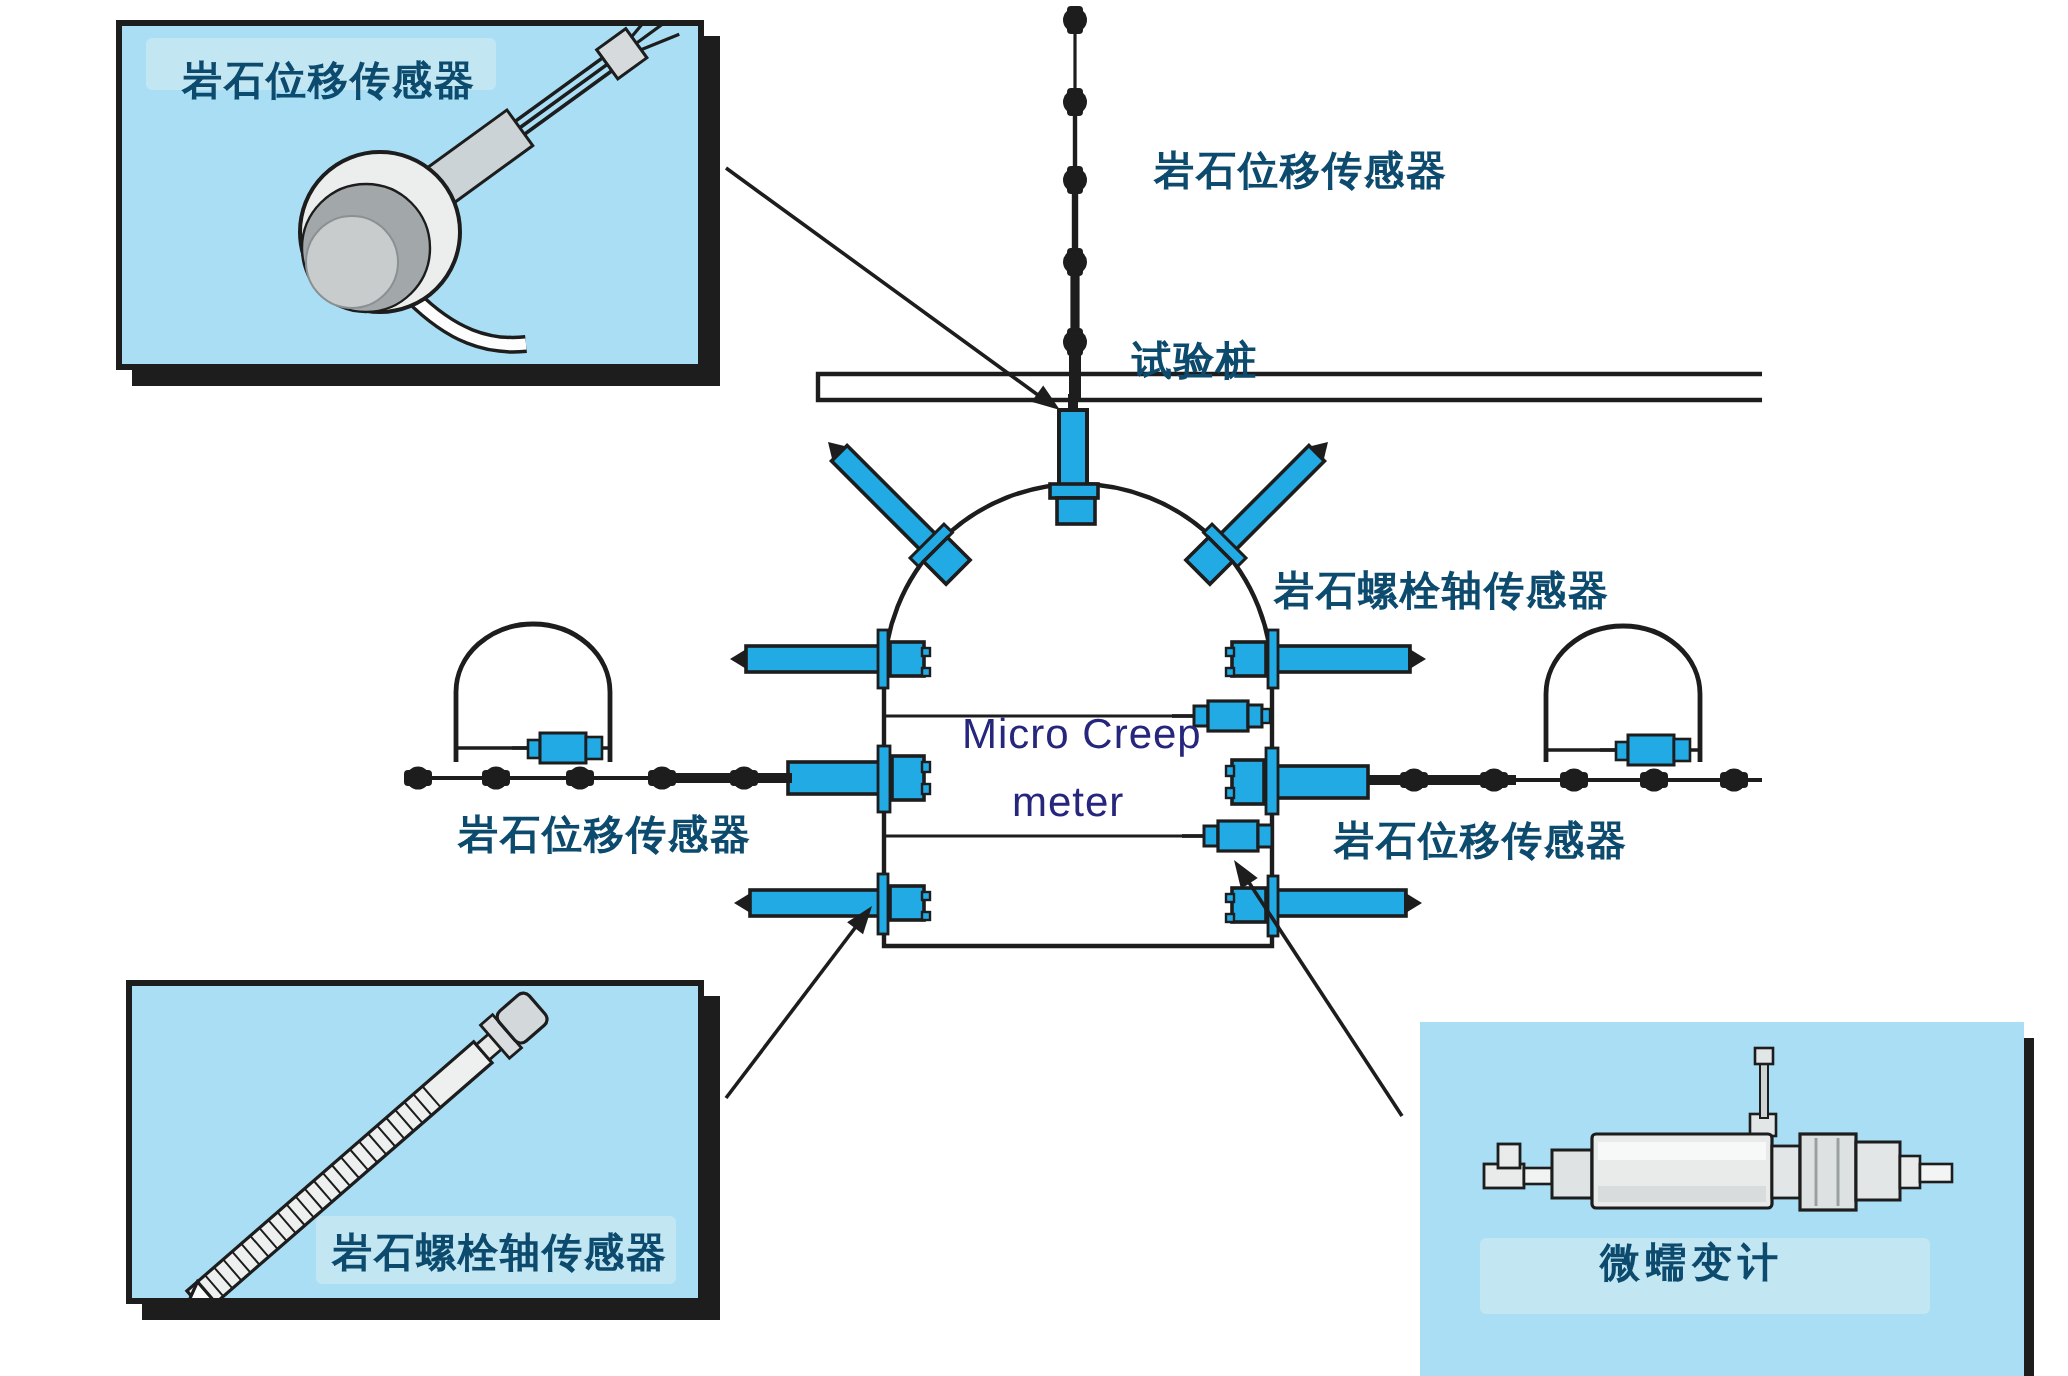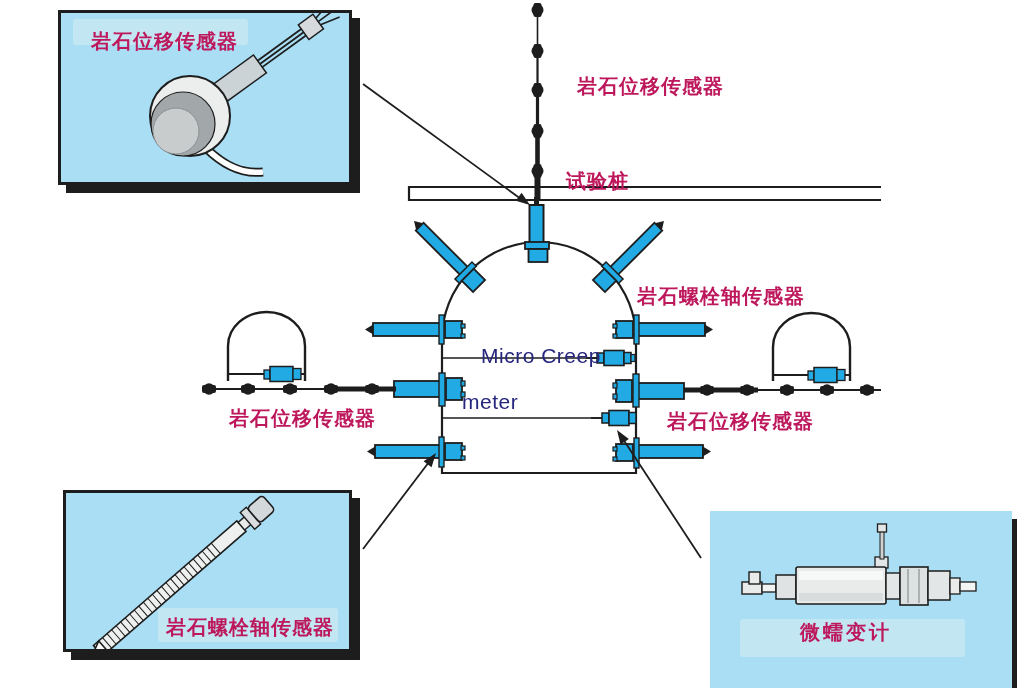--- a/index.html
+++ b/index.html
@@ -5,21 +5,21 @@
   html,body{margin:0;padding:0;}
   body{
     width:1034px;height:688px;position:relative;overflow:hidden;
     background:#ffffff;
     font-family:"Liberation Sans","DejaVu Sans",sans-serif;
   }
   .canvas{position:absolute;left:0;top:0;width:1034px;height:688px;}
   svg{display:block;}
   .mainsvg{position:absolute;left:0;top:0;}
   .label{
-    position:absolute;font-size:20px;font-weight:bold;color:#be185d;
+    position:absolute;font-size:20px;font-weight:bold;color:#0c4a6e;
     white-space:nowrap;letter-spacing:1px;line-height:1.1;
   }
   .creep-label{
     position:absolute;font-size:21px;font-weight:500;color:#26267d;
     white-space:nowrap;letter-spacing:.5px;
   }
   .inset{position:absolute;background:#a9def5;}
   .inset.bordered{border:3px solid #1d1d1d;box-shadow:8px 8px 0 0 #1d1d1d;}
   .inset.shadow-only{box-shadow:5px 8px 0 0 #1d1d1d;margin-top:20px;}
   .inset svg{position:absolute;left:0;top:0;width:100%;height:100%;}
@@ -278,16 +278,16 @@
   <div class="label" style="left:577px;top:75px;">岩石位移传感器</div>
 
   <div class="label" style="left:566px;top:170px;">试验桩</div>
 
   <div class="label" style="left:637px;top:285px;">岩石螺栓轴传感器</div>
 
   <div class="label" style="left:229px;top:407px;">岩石位移传感器</div>
 
   <div class="label" style="left:667px;top:410px;">岩石位移传感器</div>
 
-  <div class="creep-label" style="left:481px;top:344px;text-align:right;">Micro Creep</div>
-  <div class="creep-label" style="left:462px;top:390px;">meter</div>
+  <div class="creep-label" style="left:481px;top:356px;text-align:right;">Micro Creep</div>
+  <div class="creep-label" style="left:506px;top:390px;">meter</div>
 
 </div>
 
 </body></html>

